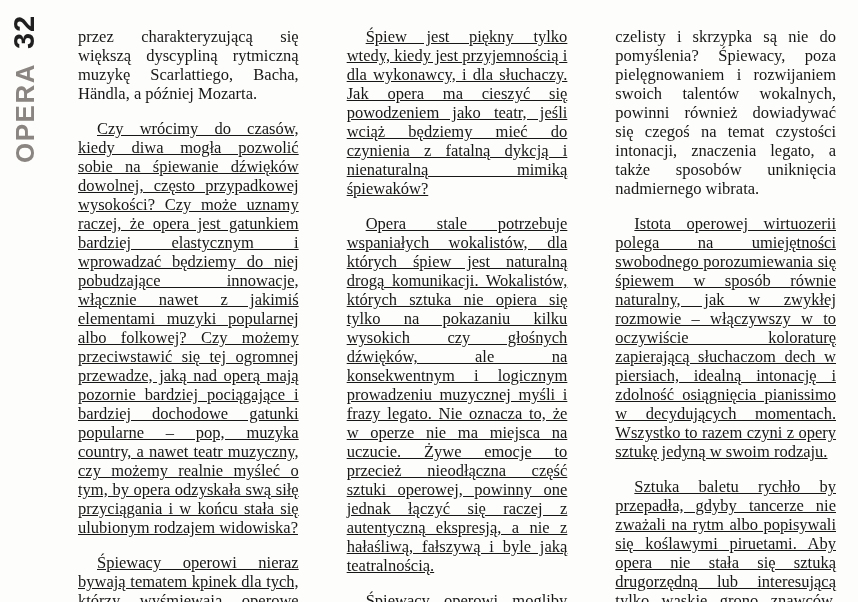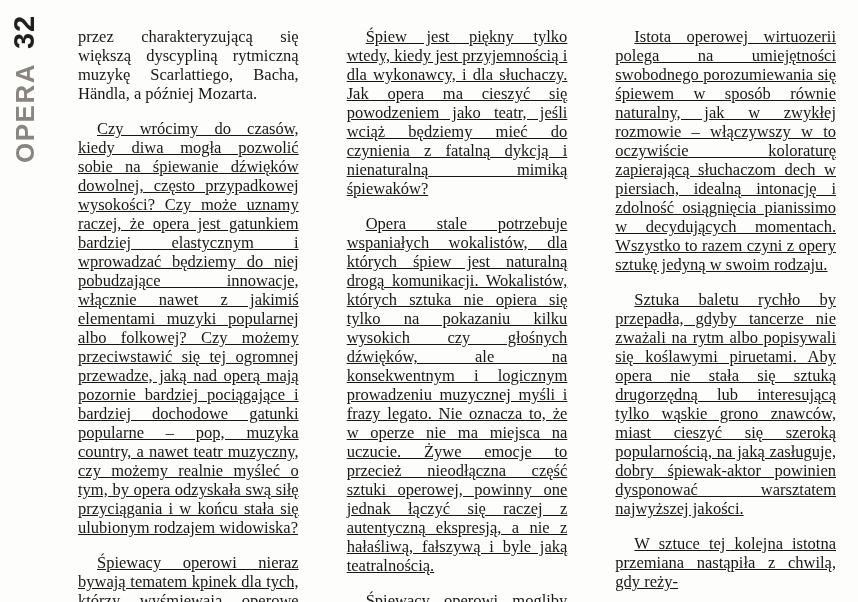--- a/index.html
+++ b/index.html
@@ -80,19 +80,20 @@
       <p class="indent">Śpiewacy operowi nieraz bywają tematem kpinek dla tych, którzy wyśmiewają operowe przeżycia. „Opera? Nie, dziękuję, to nie dla mnie” – mówią. I słusznie! Zbyt często w operze, czy to na scenie, czy w telewizji, słyszy się rozwibrowane głosy i widzi się przedstawienia na żenującym poziomie.</p>
     </div>
 
     <div class="col">
       <p class="indent">Śpiew jest piękny tylko wtedy, kiedy jest przyjemnością i dla wykonawcy, i dla słuchaczy. Jak opera ma cieszyć się powodzeniem jako teatr, jeśli wciąż będziemy mieć do czynienia z fatalną dykcją i nienaturalną mimiką śpiewaków?</p>
       <p class="indent">Opera stale potrzebuje wspaniałych wokalistów, dla których śpiew jest naturalną drogą komunikacji. Wokalistów, których sztuka nie opiera się tylko na pokazaniu kilku wysokich czy głośnych dźwięków, ale na konsekwentnym i logicznym prowadzeniu muzycznej myśli i frazy legato. Nie oznacza to, że w operze nie ma miejsca na uczucie. Żywe emocje to przecież nieodłączna część sztuki operowej, powinny one jednak łączyć się raczej z autentyczną ekspresją, a nie z hałaśliwą, fałszywą i byle jaką teatralnością.</p>
       <p class="indent">Śpiewacy operowi mogliby się wiele nauczyć słuchając skrzypiec albo wiolonczeli. Któż chciałby pójść na koncert skrzypka, który by zgrzytał smyczkiem, skrzypiał i grał nieczysto? Dlaczego mielibyśmy wybaczać śpiewakom brak precyzji intonacyjnej czy tak zwane niewyrównanie głosu w obrębie jego skali, które u wiolon-</p>
     </div>
 
     <div class="col">
+      <p>czelisty i skrzypka są nie do pomyślenia? Śpiewacy, poza pielęgnowaniem i rozwijaniem swoich talentów wokalnych, powinni również dowiadywać się czegoś na temat czystości intonacji, znaczenia legato, a także sposobów uniknięcia nadmiernego wibrata.</p>
       <p class="indent">Istota operowej wirtuozerii polega na umiejętności swobodnego porozumiewania się śpiewem w sposób równie naturalny, jak w zwykłej rozmowie – włączywszy w to oczywiście koloraturę zapierającą słuchaczom dech w piersiach, idealną intonację i zdolność osiągnięcia pianissimo w decydujących momentach. Wszystko to razem czyni z opery sztukę jedyną w swoim rodzaju.</p>
       <p class="indent">Sztuka baletu rychło by przepadła, gdyby tancerze nie zważali na rytm albo popisywali się koślawymi piruetami. Aby opera nie stała się sztuką drugorzędną lub interesującą tylko wąskie grono znawców, miast cieszyć się szeroką popularnością, na jaką zasługuje, dobry śpiewak-aktor powinien dysponować warsztatem najwyższej jakości.</p>
       <p class="indent">W sztuce tej kolejna istotna przemiana nastąpiła z chwilą, gdy reży-</p>
     </div>
 
   </div>
 </div>
 
 </body></html>

